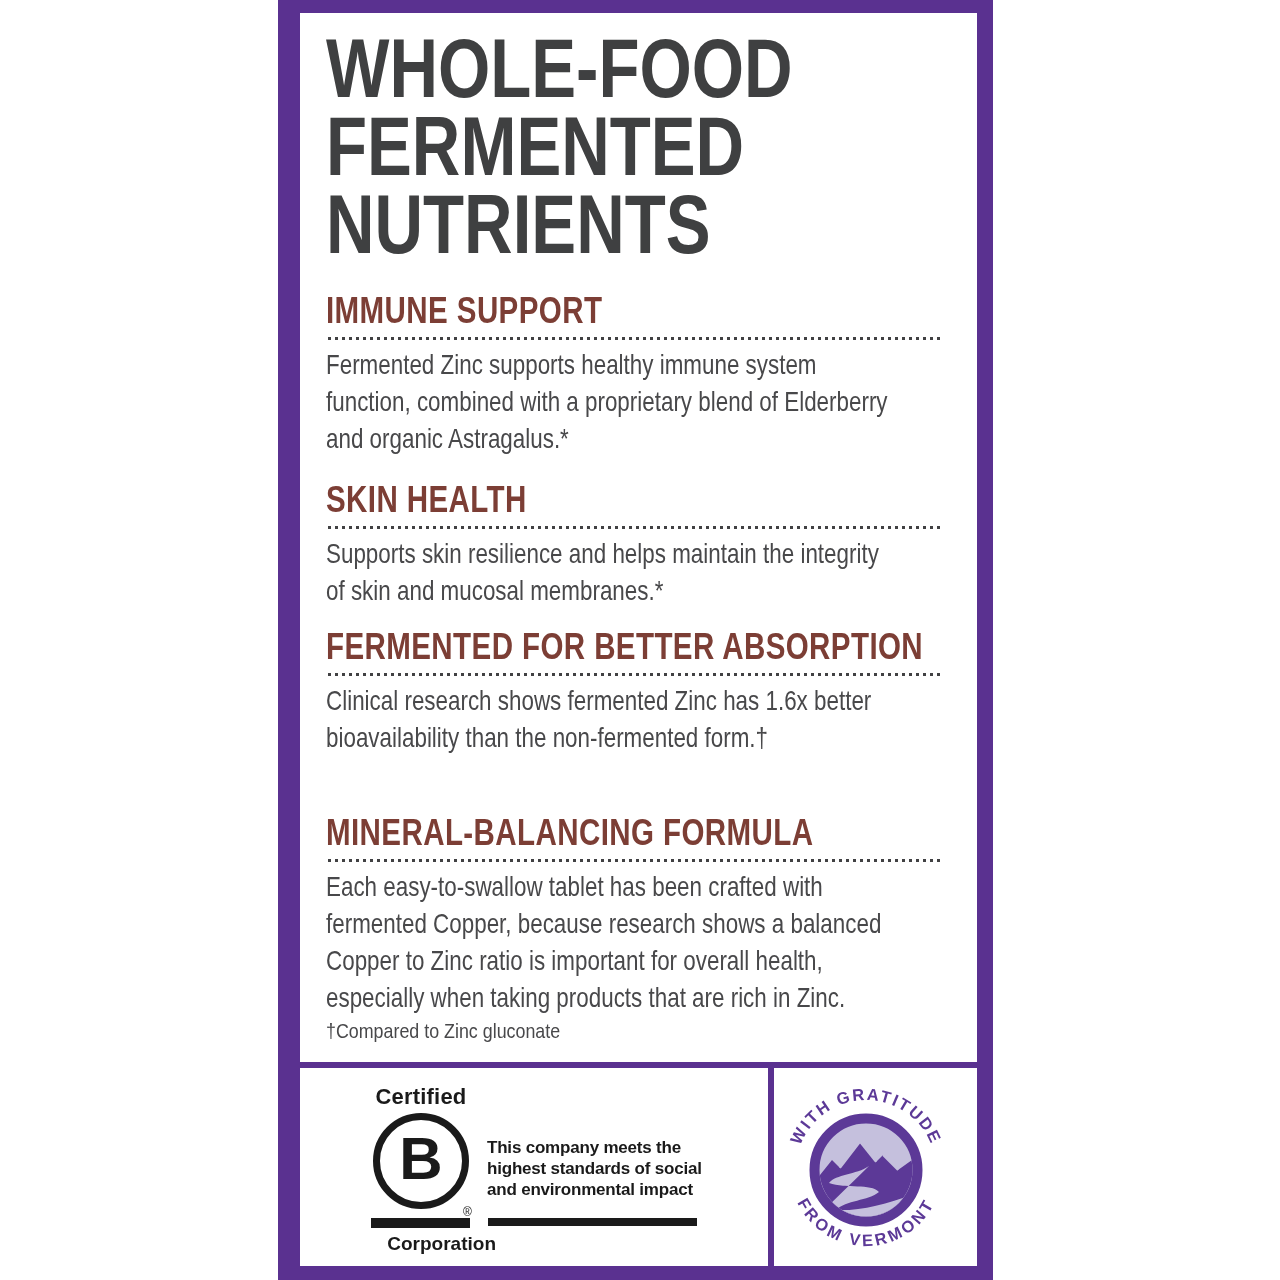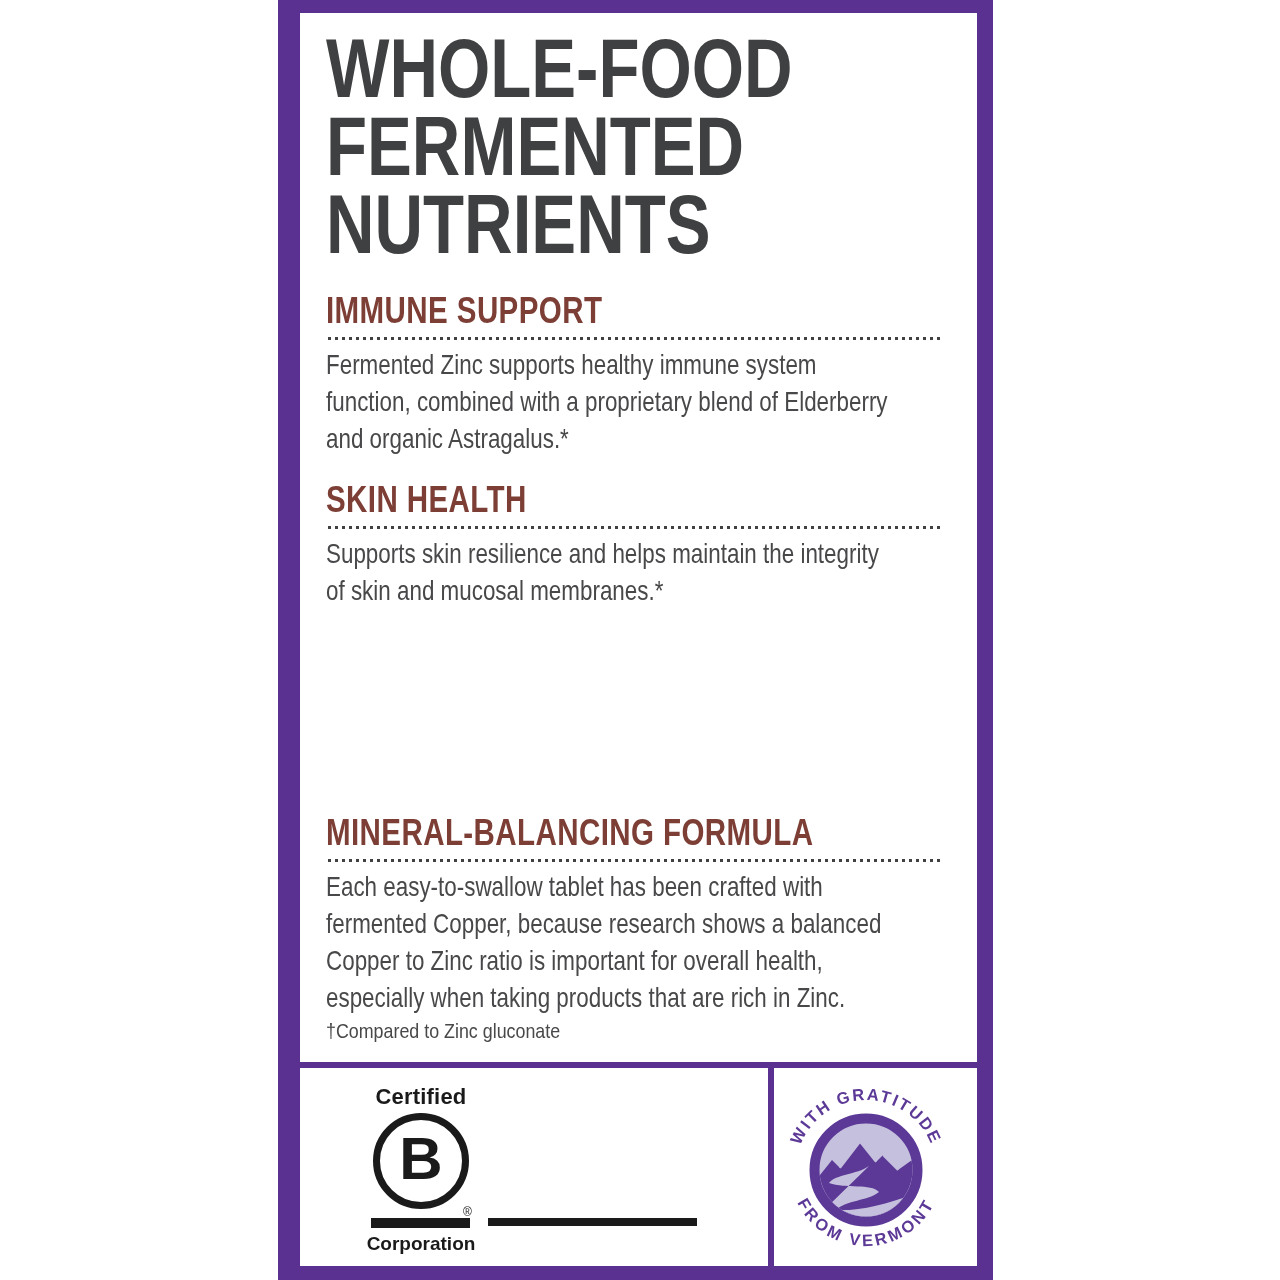--- a/index.html
+++ b/index.html
@@ -33,21 +33,21 @@
 
   .bcorp-cell{position:absolute;left:0;top:0;width:468px;bottom:8px;color:#1a1a1a;}
   .bc-certified{position:absolute;left:73px;top:16px;width:96px;text-align:center;
                 font-size:22px;font-weight:700;letter-spacing:0.2px;}
   .bc-circle{position:absolute;left:73px;top:45px;width:96px;height:96px;box-sizing:border-box;
              border:7px solid #1a1a1a;border-radius:50%;display:flex;align-items:center;
              justify-content:center;}
   .bc-letter{font-size:60px;font-weight:700;line-height:1;padding-bottom:4px;}
   .bc-reg{position:absolute;left:163px;top:137px;font-size:12px;}
   .bc-bar{position:absolute;left:71px;top:150px;width:99px;height:10px;background:#1a1a1a;}
-  .bc-corporation{position:absolute;left:46px;top:165px;width:150px;text-align:center;
+  .bc-corporation{position:absolute;left:46px;top:165px;width:150px;text-align:right;
                   font-size:19px;font-weight:700;}
   .bc-tagline{position:absolute;left:187px;top:69px;font-size:17px;line-height:21px;
               font-weight:700;letter-spacing:-0.2px;white-space:pre-line;}
   .bc-tagline-bar{position:absolute;left:188px;top:150px;width:209px;height:8px;background:#1a1a1a;}
 
   .vermont-cell{position:absolute;left:474px;top:0;right:0;bottom:0;}
   .vt-badge{position:absolute;left:2px;top:12px;}
 </style>
 </head>
 <body>
@@ -68,20 +68,26 @@
       </div>
 
       <div class="sec s1">
         <div class="h">IMMUNE SUPPORT</div>
         <div class="dots"></div>
         <div class="b">Fermented Zinc supports healthy immune system
 function, combined with a proprietary blend of Elderberry
 and organic Astragalus.*</div>
       </div>
 
+      <div class="sec s3">
+        <div class="h">FERMENTED FOR BETTER ABSORPTION</div>
+        <div class="dots"></div>
+        <div class="b">Clinical research shows fermented Zinc has 1.6x better
+bioavailability than the non-fermented form.†</div>
+      </div>
 
       <div class="sec s4">
         <div class="h">MINERAL-BALANCING FORMULA</div>
         <div class="dots"></div>
         <div class="b">Each easy-to-swallow tablet has been crafted with
 fermented Copper, because research shows a balanced
 Copper to Zinc ratio is important for overall health,
 especially when taking products that are rich in Zinc.</div>
       </div>
 
@@ -93,20 +99,23 @@
         <div class="v-divider"></div>
 
         <div class="bcorp-cell">
           <div class="bc-certified">Certified</div>
           <div class="bc-circle">
             <span class="bc-letter">B</span>
           </div>
           <div class="bc-reg">®</div>
           <div class="bc-bar"></div>
           <div class="bc-corporation">Corporation</div>
+          <div class="bc-tagline">This company meets the
+highest standards of social
+and environmental impact</div>
           <div class="bc-tagline-bar"></div>
         </div>
 
         <div class="vermont-cell">
           <svg class="vt-badge" width="180" height="180" viewBox="0 0 180 180">
             <defs>
               <path id="arcTop" d="M 20,90 A 70,70 0 0 1 160,90"></path>
               <path id="arcBottom" d="M 14,90 A 76,76 0 0 0 166,90"></path>
               <clipPath id="sceneClip">
                   <circle cx="90" cy="90" r="46.5"></circle>

